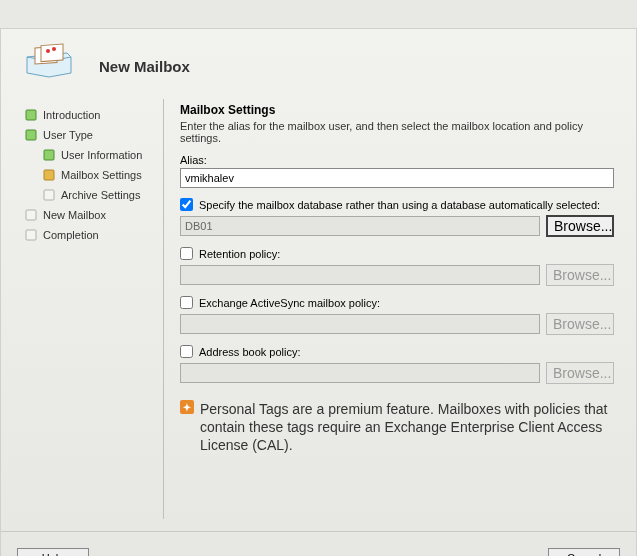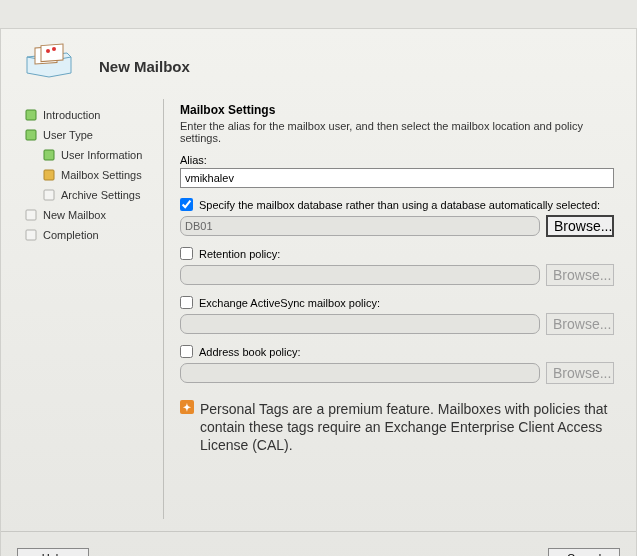--- a/index.html
+++ b/index.html
@@ -102,21 +102,21 @@
   .check-row input[type=checkbox] {
     margin: 0 6px 0 0;
     width: 13px;
     height: 13px;
   }
   .input-row {
     display: flex;
     gap: 6px;
     align-items: center;
   }
-  .input-row .text-input { flex: 1; border-radius: 7px; }
+  .input-row .text-input { flex: 1; }
   .browse-btn {
     width: 68px;
     height: 22px;
     font-family: Tahoma, Arial, sans-serif;
     font-size: 14px;
     background: #efefef;
     border: 1px solid #888;
     cursor: pointer;
   }
   .browse-btn.active {

